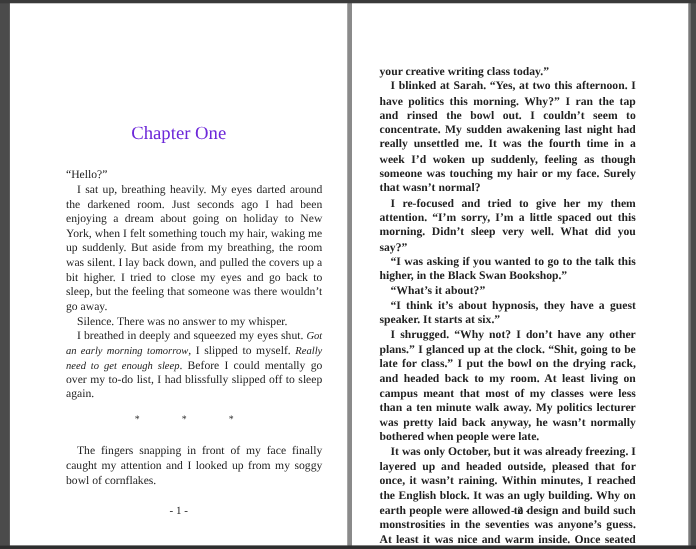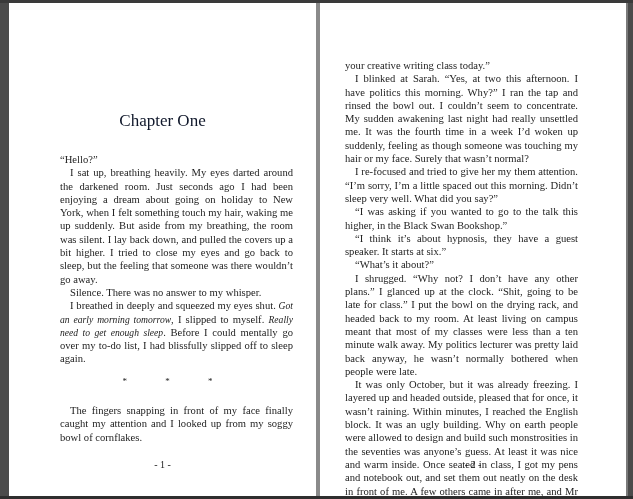--- a/index.html
+++ b/index.html
@@ -9,33 +9,33 @@
       position: relative;
       font-family: "Liberation Serif", "DejaVu Serif", serif;
       color: #222;
     }
     .topbar { position: absolute; left: 0; top: 0; width: 633px; height: 3px; background: #3a3a3a; }
     .bottombar { position: absolute; left: 0; top: 496px; width: 633px; height: 3px; background: #2e2e2e; }
     .page {
       position: absolute; top: 3px; height: 493px; background: #ffffff; overflow: hidden;
     }
     #page1 { left: 9px; width: 307px; }
-    #page2 { left: 320px; width: 306px; }
+    #page2 { left: 320px; width: 306px; font-weight: bold; }
     .divider { position: absolute; left: 316px; top: 3px; width: 4px; height: 493px; background: #8a8a8a; }
     .rightedge { position: absolute; left: 626px; top: 3px; width: 2px; height: 493px; background: #7a7a7a; }
     .text {
       position: absolute; font-size: 10.6px; line-height: 13.3px; text-align: justify;
     }
     #page1 .text { left: 51px; width: 233px; font-family: Liberation Serif, serif; }
     #page2 .text { left: 25px; width: 233px; }
     .text p { margin: 0; text-indent: 10px; }
     .text p.noind { text-indent: 0; }
     .chapter-title {
       position: absolute; left: 0; width: 100%; top: 108px; text-align: center;
-      font-size: 17px; color: #0f172a;
+      font-size: 17px; color: #6d28d9;
     }
     .scene-break { text-align: center !important; text-indent: 0 !important; letter-spacing: 18px; margin: 9px 0 16px 0 !important; font-size: 9px; }
     .pagenum { position: absolute; width: 100%; left: 0; text-align: center; font-size: 10px; top: 456px; }
     em { font-style: italic; font-size: 9.6px; }
   </style>
 </head>
 <body>
 
 <div class="topbar"></div>
 
@@ -54,22 +54,22 @@
 </div>
 
 <div class="divider"></div>
 
 <div class="page" id="page2">
   <div class="text" style="top:56px;">
     <p class="noind">your creative writing class today.”</p>
     <p>I blinked at Sarah. “Yes, at two this afternoon. I have politics this morning. Why?” I ran the tap and rinsed the bowl out. I couldn’t seem to concentrate. My sudden awakening last night had really unsettled me. It was the fourth time in a week I’d woken up suddenly, feeling as though someone was touching my hair or my face. Surely that wasn’t normal?</p>
     <p>I re-focused and tried to give her my them attention. “I’m sorry, I’m a little spaced out this morning. Didn’t sleep very well. What did you say?”</p>
     <p>“I was asking if you wanted to go to the talk this higher, in the Black Swan Bookshop.”</p>
+    <p>“What’s it about?”</p>
     <p>“I think it’s about hypnosis, they have a guest speaker. It starts at six.”</p>
-    <p>“What’s it about?”</p>
     <p>I shrugged. “Why not? I don’t have any other plans.” I glanced up at the clock. “Shit, going to be late for class.” I put the bowl on the drying rack, and headed back to my room. At least living on campus meant that most of my classes were less than a ten minute walk away. My politics lecturer was pretty laid back anyway, he wasn’t normally bothered when people were late.</p>
     <p>It was only October, but it was already freezing. I layered up and headed outside, pleased that for once, it wasn’t raining. Within minutes, I reached the English block. It was an ugly building. Why on earth people were allowed to design and build such monstrosities in the seventies was anyone’s guess. At least it was nice and warm inside. Once seated in class, I got my pens and notebook out, and set them out neatly on the desk in front of me. A few others came in after me, and Mr Hinchley started his lecture.</p>
   </div>
   <div class="pagenum">- 2 -</div>
 </div>
 
 <div class="rightedge"></div>
 <div class="bottombar"></div>
 
 </body></html>

